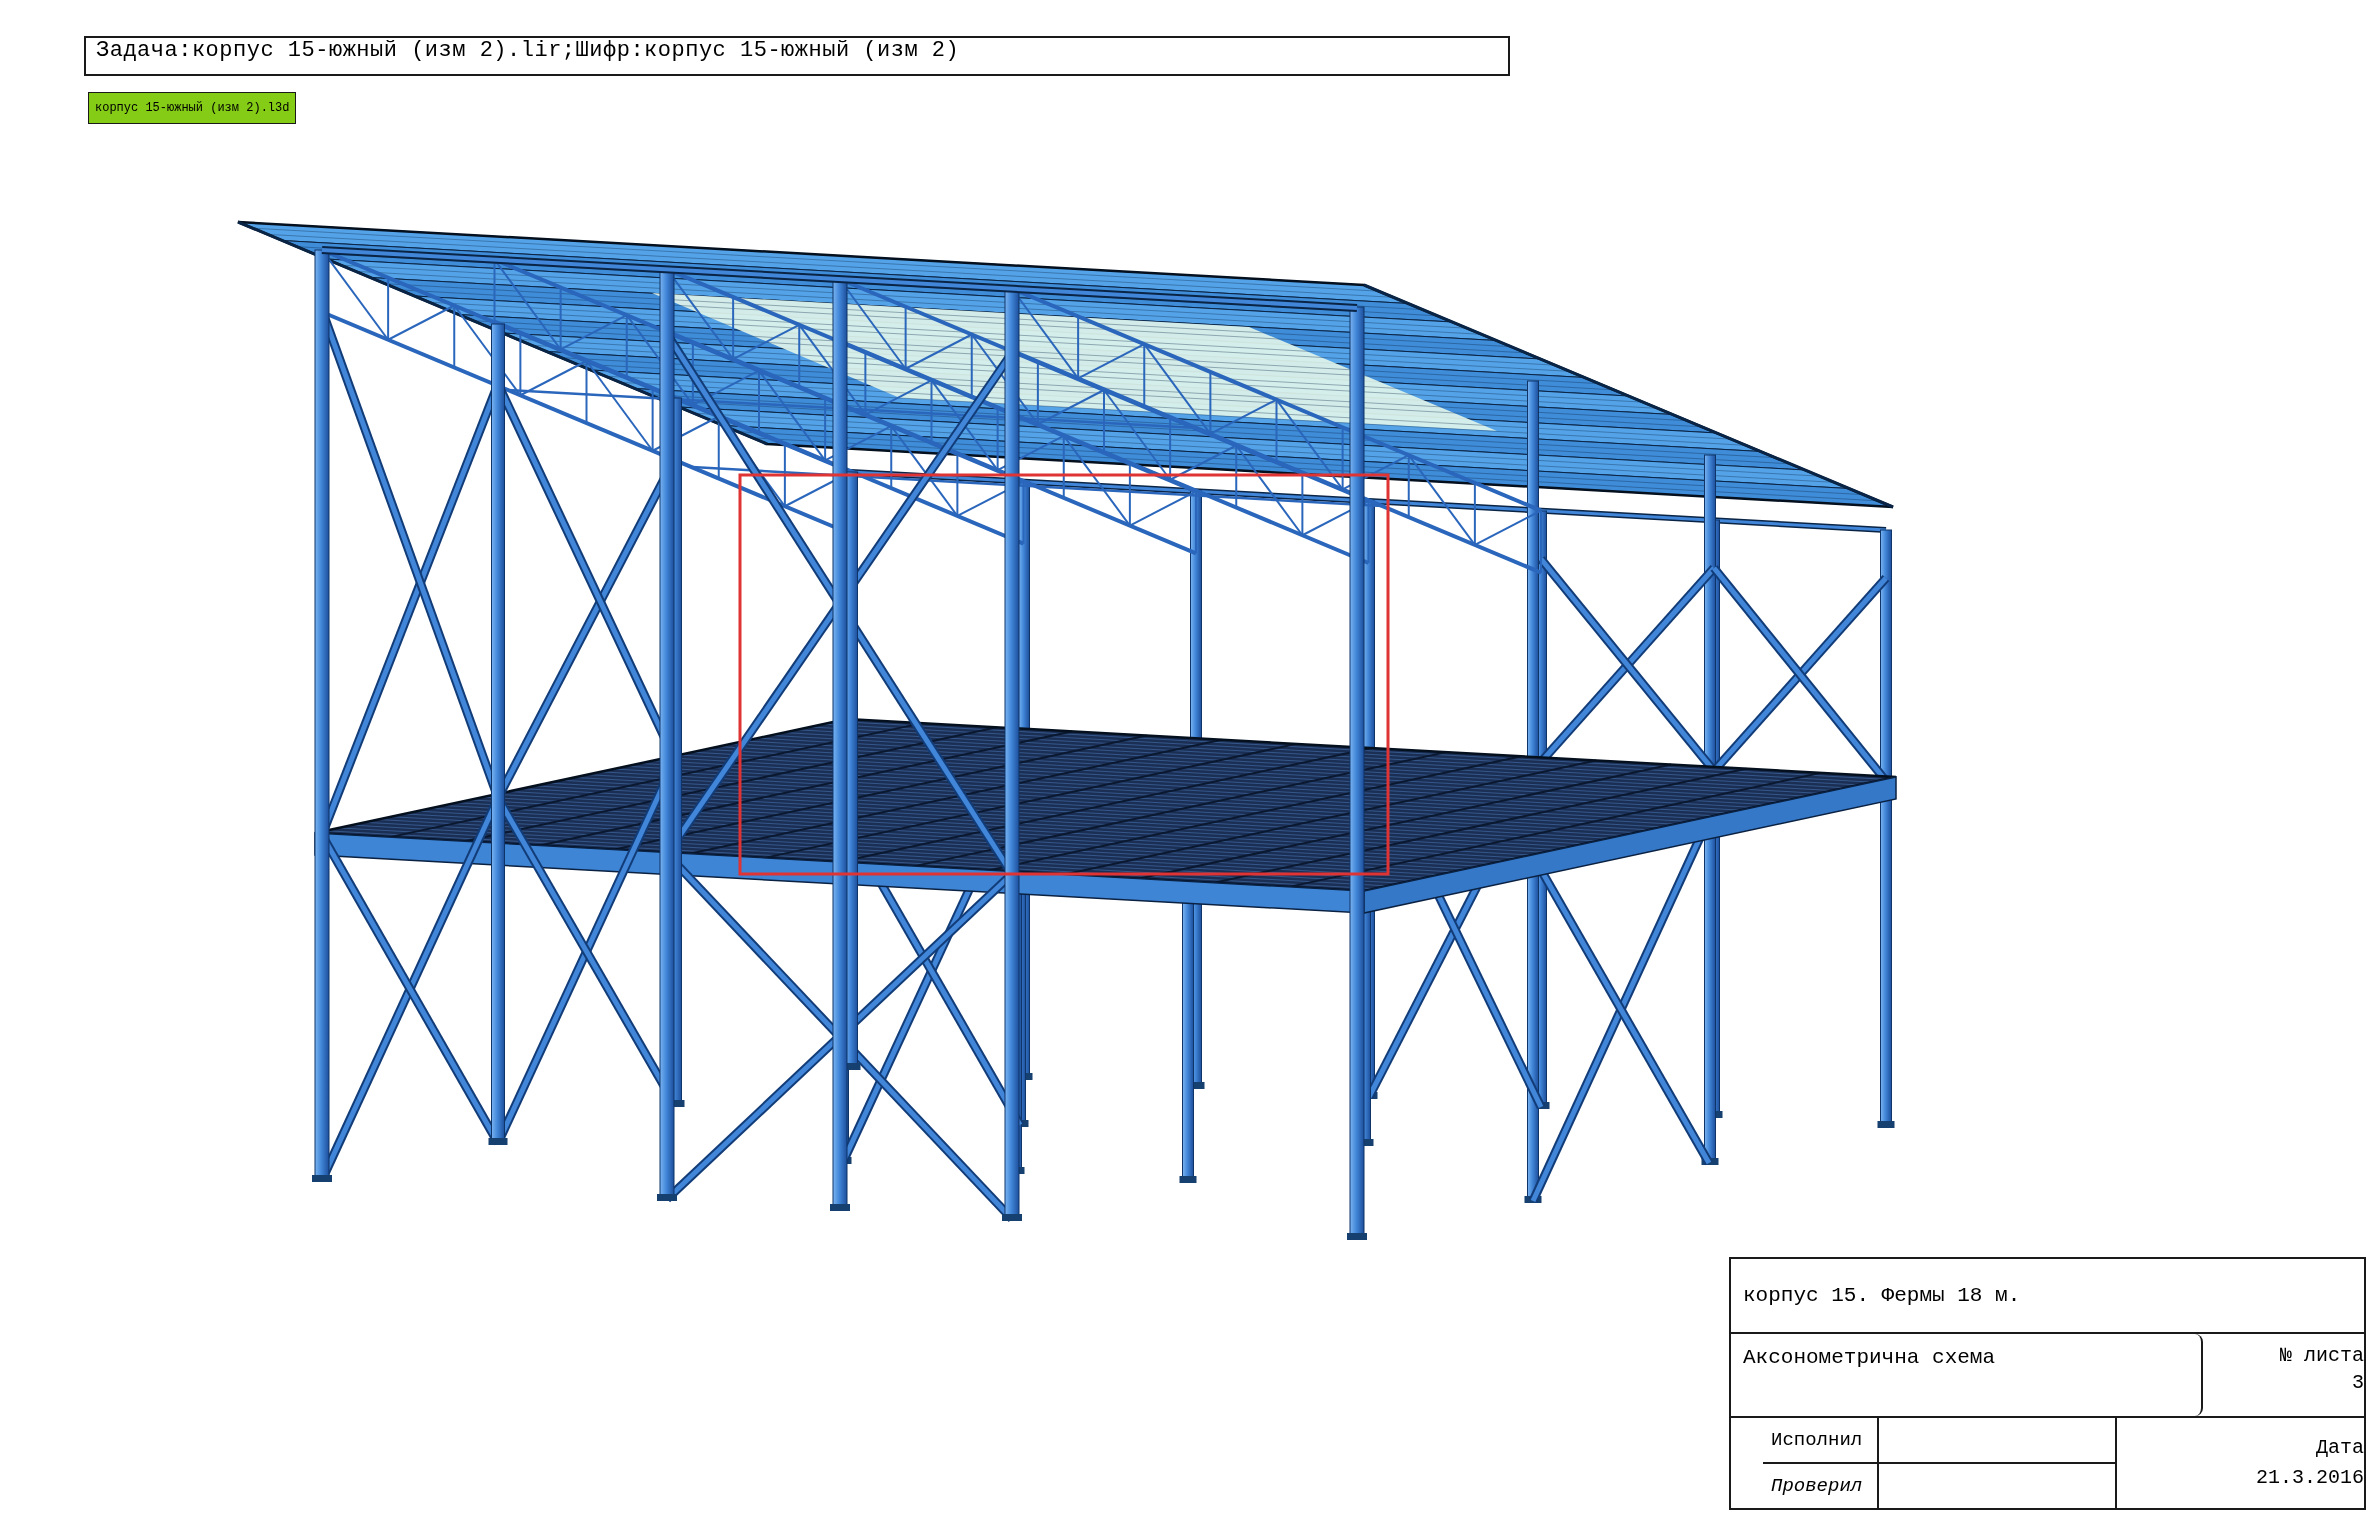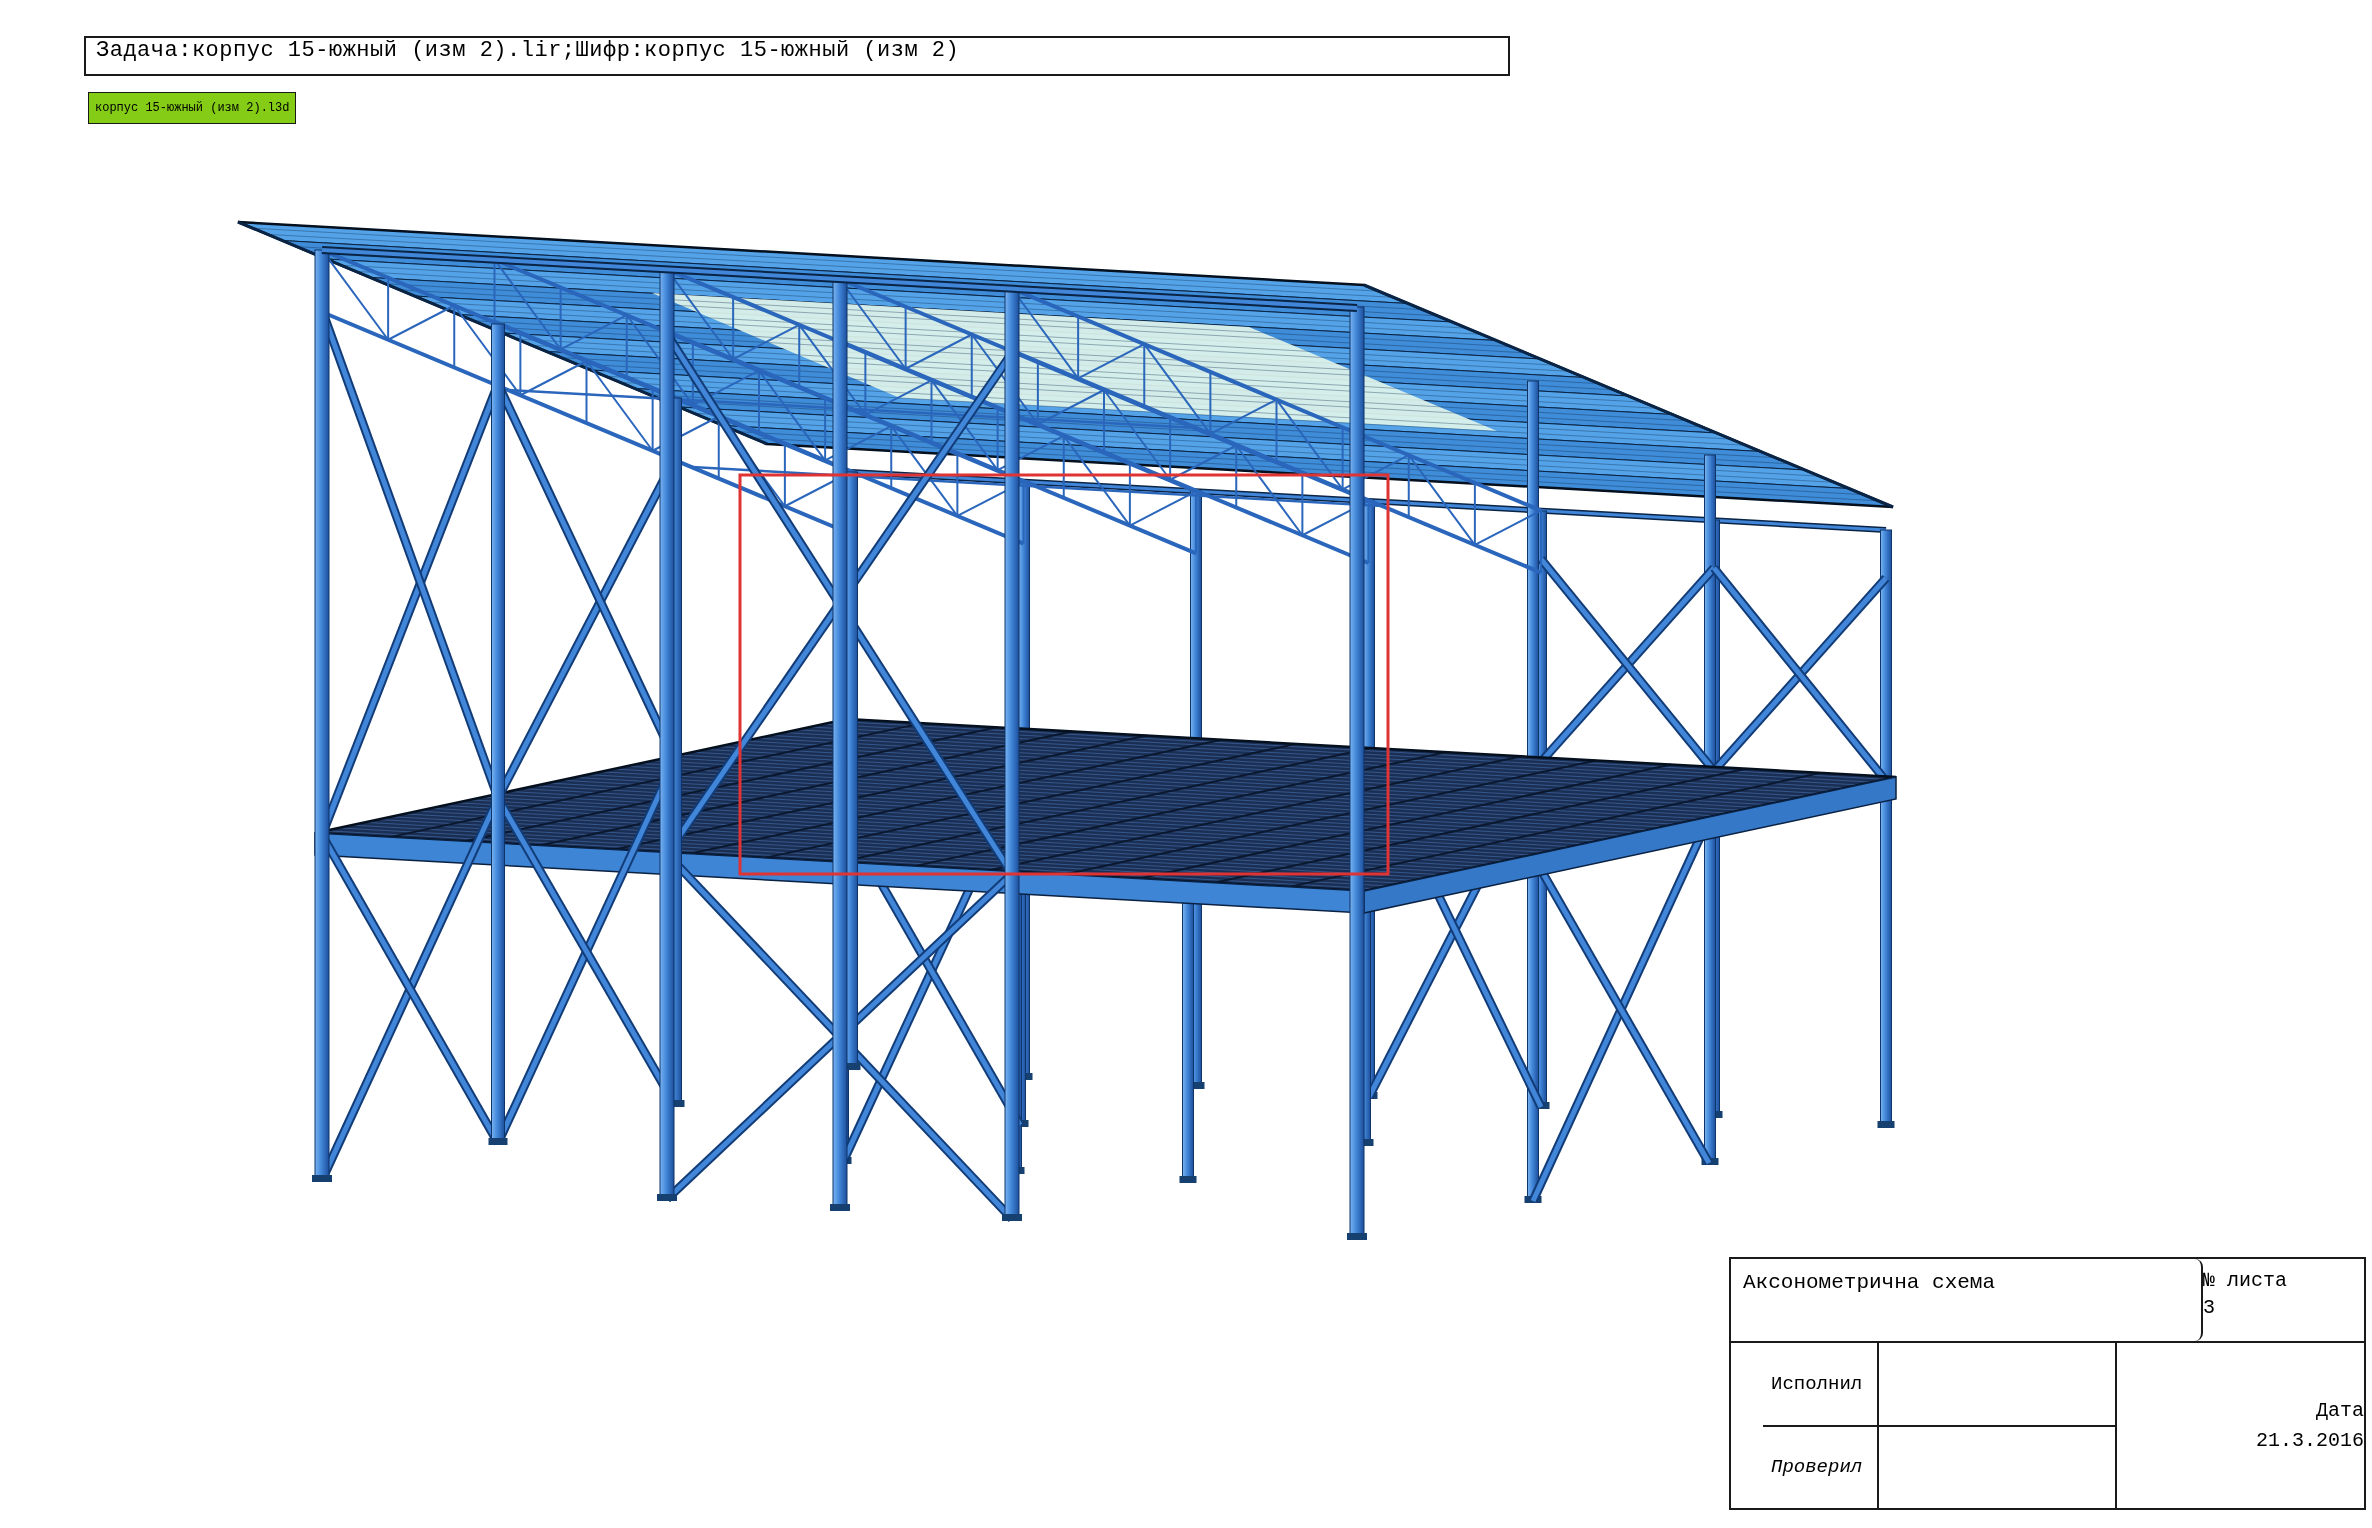--- a/index.html
+++ b/index.html
@@ -13,21 +13,21 @@
       padding-left:10px;font-size:22px;letter-spacing:.5px;background:#fff;}
   .model-box{position:absolute;left:88px;top:92px;border:1px solid #1a1a1a;
       font-size:12px;padding:8px 6px;background:#84cc16;white-space:nowrap;}
 
   .tb{position:absolute;left:1729px;top:1257px;width:637px;height:253px;
       border:2px solid #1a1a1a;box-sizing:border-box;display:flex;flex-direction:column;background:#fff;}
   .tb-r1{height:75px;border-bottom:2px solid #1a1a1a;display:flex;align-items:center;
       padding-left:12px;font-size:21px;box-sizing:border-box;}
   .tb-r2{height:84px;border-bottom:2px solid #1a1a1a;display:flex;box-sizing:border-box;}
   .tb-view{flex:1;border-right:2px solid #1a1a1a;padding:12px 0 0 12px;font-size:21px;box-sizing:border-box;border-radius:8px;}
-  .tb-sheet{width:161px;text-align:left;padding-top:8px;font-size:20px;line-height:1.35;box-sizing:border-box;}
+  .tb-sheet{width:161px;text-align:right;padding-top:8px;font-size:20px;line-height:1.35;box-sizing:border-box;}
   .tb-r34{flex:1;display:flex;margin-left:32px;}
   .tb-names{width:116px;border-right:2px solid #1a1a1a;display:flex;flex-direction:column;box-sizing:border-box;}
   .tb-cell-label{flex:1;border-bottom:2px solid #1a1a1a;display:flex;align-items:center;
       padding-left:8px;font-size:19px;box-sizing:border-box;}
   .tb-cell-label.last{border-bottom:none;font-style:italic;}
   .tb-sign{width:238px;border-right:2px solid #1a1a1a;display:flex;flex-direction:column;box-sizing:border-box;}
   .tb-cell-empty{flex:1;border-bottom:2px solid #1a1a1a;box-sizing:border-box;}
   .tb-cell-empty.last{border-bottom:none;}
   .tb-date{flex:1;display:flex;flex-direction:column;justify-content:center;align-items:flex-end;
       font-size:20px;line-height:1.5;}
@@ -350,20 +350,23 @@
 
   <div class="header-box">
     <span>Задача:корпус 15-южный (изм 2).lir;Шифр:корпус 15-южный (изм 2)</span>
   </div>
 
   <div class="model-box">
     <span>корпус 15-южный (изм 2).l3d</span>
   </div>
 
   <div class="tb">
+    <div class="tb-r1">
+      <span>корпус 15. Фермы 18 м.</span>
+    </div>
     <div class="tb-r2">
       <div class="tb-view">
         <span>Аксонометрична схема</span>
       </div>
       <div class="tb-sheet">
         <div>№ листа</div>
         <div>3</div>
       </div>
     </div>
     <div class="tb-r34">

